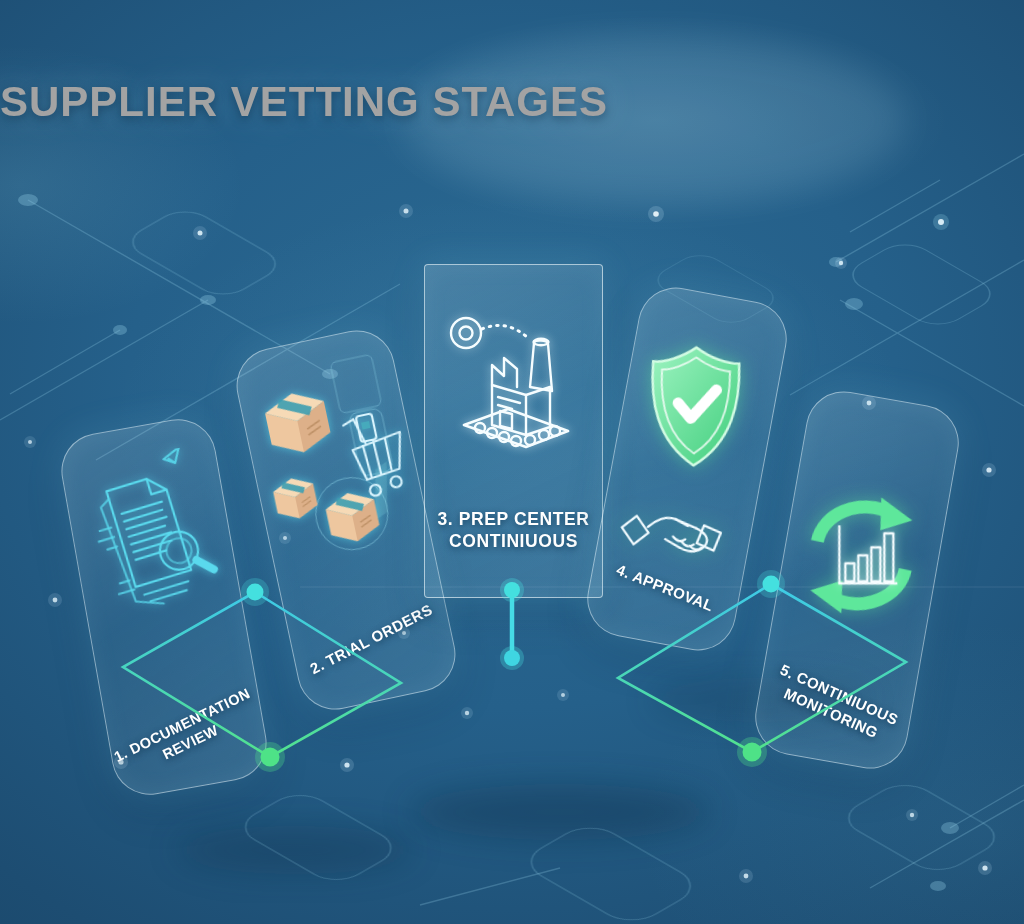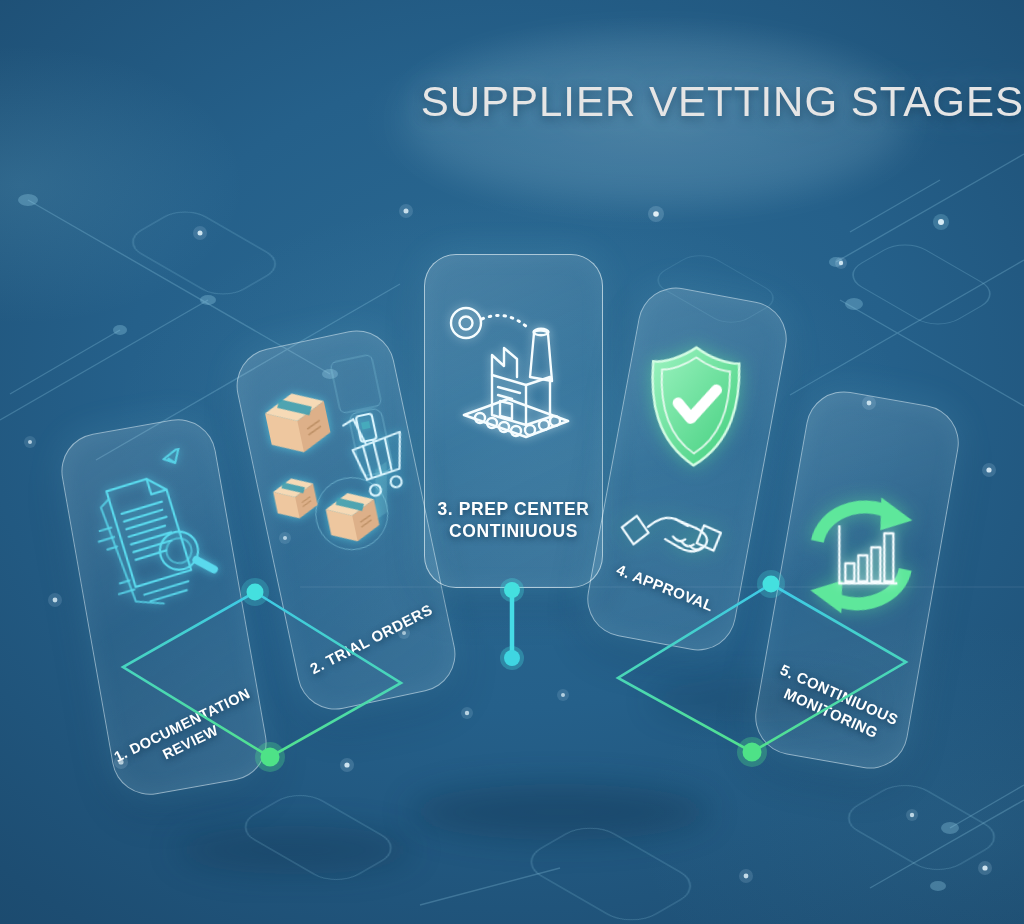--- a/index.html
+++ b/index.html
@@ -9,30 +9,30 @@
   .stage-bg{position:absolute;inset:0;z-index:0;
     background:
       radial-gradient(420px 150px at 64% 13%, rgba(205,240,250,0.14), rgba(205,240,250,0) 70%),
       radial-gradient(320px 200px at 2% 20%, rgba(150,220,238,0.13), rgba(150,220,238,0) 70%),
       radial-gradient(560px 320px at 50% 46%, rgba(130,205,235,0.12), rgba(130,205,235,0) 72%),
       radial-gradient(500px 300px at 96% 90%, rgba(90,170,205,0.10), rgba(90,170,205,0) 70%),
       radial-gradient(1200px 1000px at 50% 42%, #2b6a93 0%, #25608a 32%, #1d4d72 64%, #153d5c 100%);
   }
   svg.layer{position:absolute;left:0;top:0;z-index:1;pointer-events:none;}
   svg.connectors{z-index:4;}
-  .page-title{position:absolute;top:78px;left:0;width:100%;text-align:right;z-index:3;
-    color:#e5e5e5;font-size:42px;font-weight:400;letter-spacing:1px;
+  .page-title{position:absolute;top:78px;left:0;width:100%;text-align:left;z-index:3;
+    color:#a3a3a3;font-size:42px;font-weight:700;letter-spacing:1px;
     text-shadow:0 3px 10px rgba(8,40,66,0.5), 0 0 34px rgba(190,240,255,0.28);}
   .card{position:absolute;z-index:2;border-radius:38px;
     background:linear-gradient(155deg, rgba(218,242,252,0.17) 0%, rgba(190,228,242,0.06) 48%, rgba(205,238,250,0.12) 100%);
     border:1.5px solid rgba(238,250,255,0.48);
     box-shadow:0 0 34px rgba(130,225,255,0.16), 0 18px 40px rgba(10,40,65,0.18), inset 0 0 26px rgba(185,238,255,0.07);}
   .card-1{left:86px; top:424px; width:154px; height:364px; transform:rotate(-10deg);}
   .card-2{left:266px;top:336px; width:158px; height:366px; transform:rotate(-12deg);}
-  .card-3{left:424px;top:254px; width:177px; height:332px; border-radius:32px;
+  .card-3{left:424px;top:264px; width:177px; height:332px; border-radius:4px;
           border-color:rgba(245,253,255,0.6);}
   .card-4{left:612px;top:292px; width:148px; height:352px; transform:rotate(10.5deg);}
   .card-5{left:780px;top:396px; width:152px; height:366px; transform:rotate(10deg);}
   .card-icon{position:absolute;left:50%;transform:translateX(-50%);}
   .card-1 .card-icon{top:28px;}
   .card-2 .card-icon{top:20px;}
   .card-3 .card-icon{top:42px;}
   .card-4 .card-icon{top:46px;}
   .card-5 .card-icon{top:78px;}
   .icon-cyan{filter:drop-shadow(0 0 5px rgba(90,220,240,0.65));}

